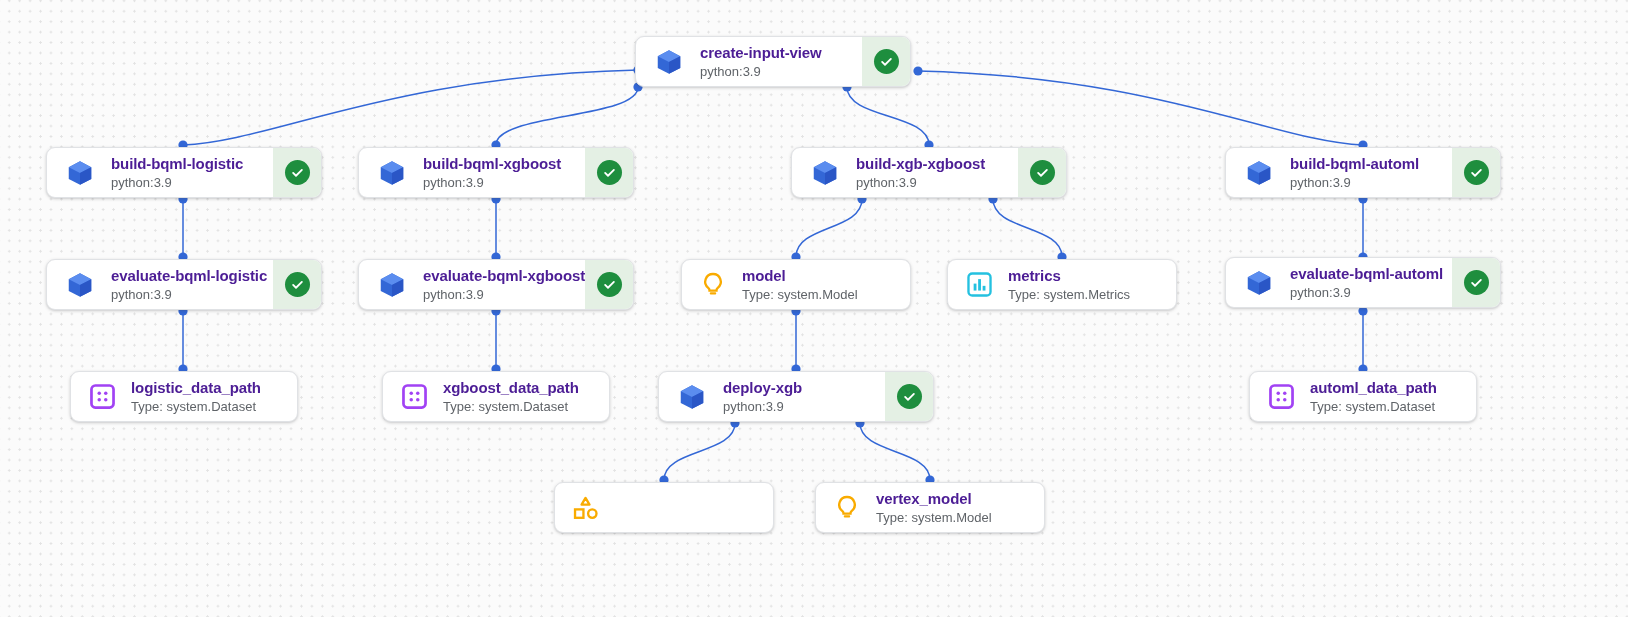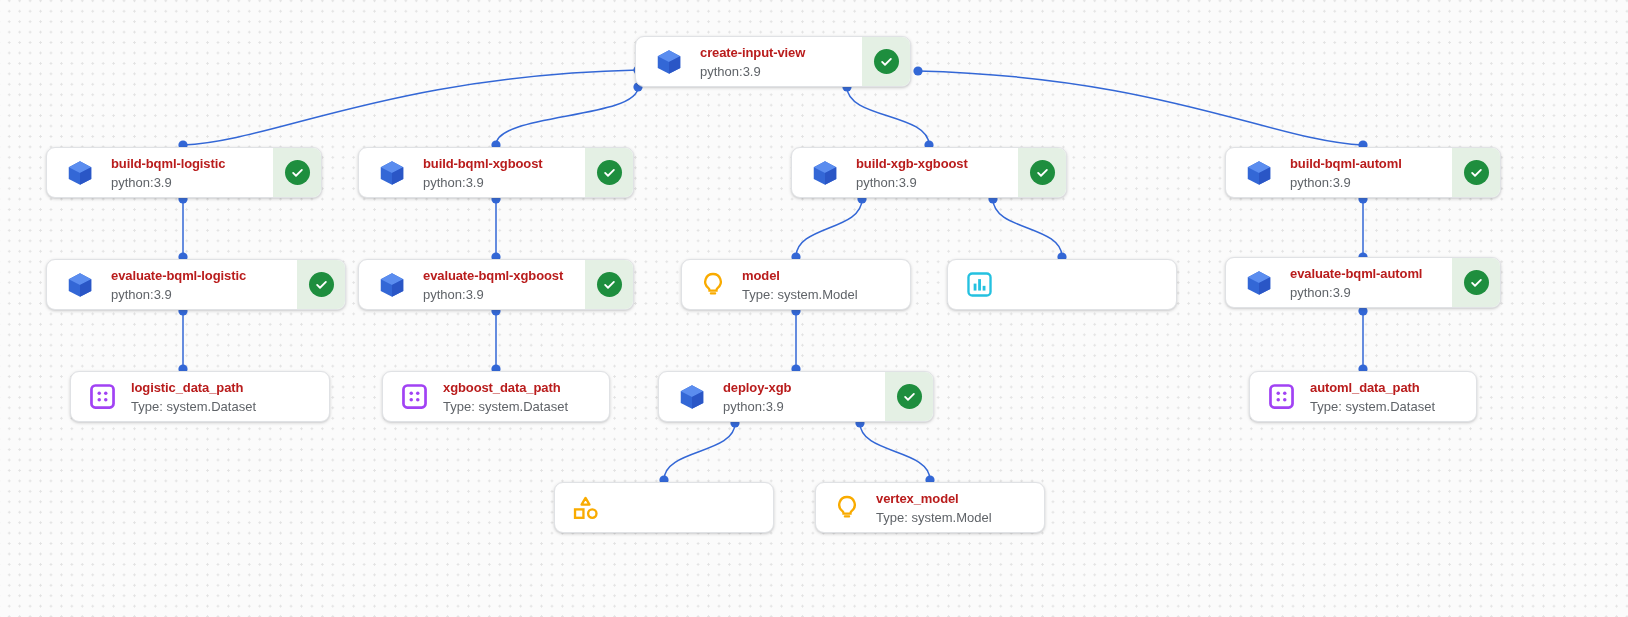--- a/index.html
+++ b/index.html
@@ -63,23 +63,23 @@
   }
 
   .node-text {
     display: flex;
     flex-direction: column;
     justify-content: center;
     min-width: 0;
   }
 
   .node-title {
-    font-size: 13px;
+    font-size: 15px;
     font-weight: bold;
-    color: #b91c1c;
+    color: #4c1d95;
     letter-spacing: -0.1px;
     line-height: 18px;
     white-space: nowrap;
   }
 
   .node-sub {
     font-size: 13px;
     color: #5f6368;
     line-height: 17px;
     white-space: nowrap;
@@ -293,21 +293,21 @@
           </div>
         </div>
         <div class="node-status">
           <div class="check-circle">
             <svg width="15" height="15" viewBox="0 0 24 24">
               <path d="M5 12.6 9.6 17.2 19 7.8" fill="none" stroke="#ffffff" stroke-width="2.9" stroke-linecap="round" stroke-linejoin="round"></path>
             </svg>
           </div>
         </div>
       </div>
-      <div class="node component" style="left: 46px; top: 259px; width: 300px; height: 51px; gap: 32px;">
+      <div class="node component" style="left: 46px; top: 259px; width: 276px; height: 51px; gap: 32px;">
         <div class="node-body">
           <span class="node-icon">
             <svg width="30" height="30" viewBox="0 0 24 24">
               <path d="M12 2.6 21 7.3v9.4L12 21.4 3 16.7V7.3z" fill="#3367d6"></path>
               <path d="M12 2.6 21 7.3 12 12 3 7.3z" fill="#5b8def"></path>
               <path d="M12 12 21 7.3v9.4L12 21.4z" fill="#2a56c6"></path>
             </svg>
           </span>
           <div class="node-text">
             <div class="node-title">evaluate-bqml-logistic</div>
@@ -361,20 +361,24 @@
       <div class="node artifact" style="left: 947px; top: 259px; width: 230px; height: 51px;">
         <div class="node-body">
           <span class="node-icon">
             <svg width="27" height="27" viewBox="0 0 24 24">
               <rect x="2.2" y="2.2" width="19.6" height="19.6" rx="3.4" fill="none" stroke="#24c1e0" stroke-width="2.1"></rect>
               <rect x="6.8" y="11.2" width="2.5" height="6.2" fill="#24c1e0"></rect>
               <rect x="10.8" y="7.2" width="2.5" height="10.2" fill="#24c1e0"></rect>
               <rect x="14.8" y="13.2" width="2.5" height="4.2" fill="#24c1e0"></rect>
             </svg>
           </span>
+          <div class="node-text">
+            <div class="node-title">metrics</div>
+            <div class="node-sub">Type: system.Metrics</div>
+          </div>
         </div>
       </div>
       <div class="node component" style="left: 1225px; top: 257px; width: 276px; height: 51px;">
         <div class="node-body">
           <span class="node-icon">
             <svg width="30" height="30" viewBox="0 0 24 24">
               <path d="M12 2.6 21 7.3v9.4L12 21.4 3 16.7V7.3z" fill="#3367d6"></path>
               <path d="M12 2.6 21 7.3 12 12 3 7.3z" fill="#5b8def"></path>
               <path d="M12 12 21 7.3v9.4L12 21.4z" fill="#2a56c6"></path>
             </svg>
@@ -385,21 +389,21 @@
           </div>
         </div>
         <div class="node-status">
           <div class="check-circle">
             <svg width="15" height="15" viewBox="0 0 24 24">
               <path d="M5 12.6 9.6 17.2 19 7.8" fill="none" stroke="#ffffff" stroke-width="2.9" stroke-linecap="round" stroke-linejoin="round"></path>
             </svg>
           </div>
         </div>
       </div>
-      <div class="node artifact" style="left: 70px; top: 371px; width: 260px; height: 51px;">
+      <div class="node artifact" style="left: 70px; top: 371px; width: 228px; height: 51px;">
         <div class="node-body">
           <span class="node-icon">
             <svg width="27" height="27" viewBox="0 0 24 24">
               <rect x="2.2" y="2.2" width="19.6" height="19.6" rx="3.4" fill="none" stroke="#a142f4" stroke-width="2.4"></rect>
               <circle cx="9.1" cy="9.1" r="1.55" fill="#a142f4"></circle>
               <circle cx="14.9" cy="9.1" r="1.55" fill="#a142f4"></circle>
               <circle cx="9.1" cy="14.9" r="1.55" fill="#a142f4"></circle>
               <circle cx="14.9" cy="14.9" r="1.55" fill="#a142f4"></circle>
             </svg>
           </span>

